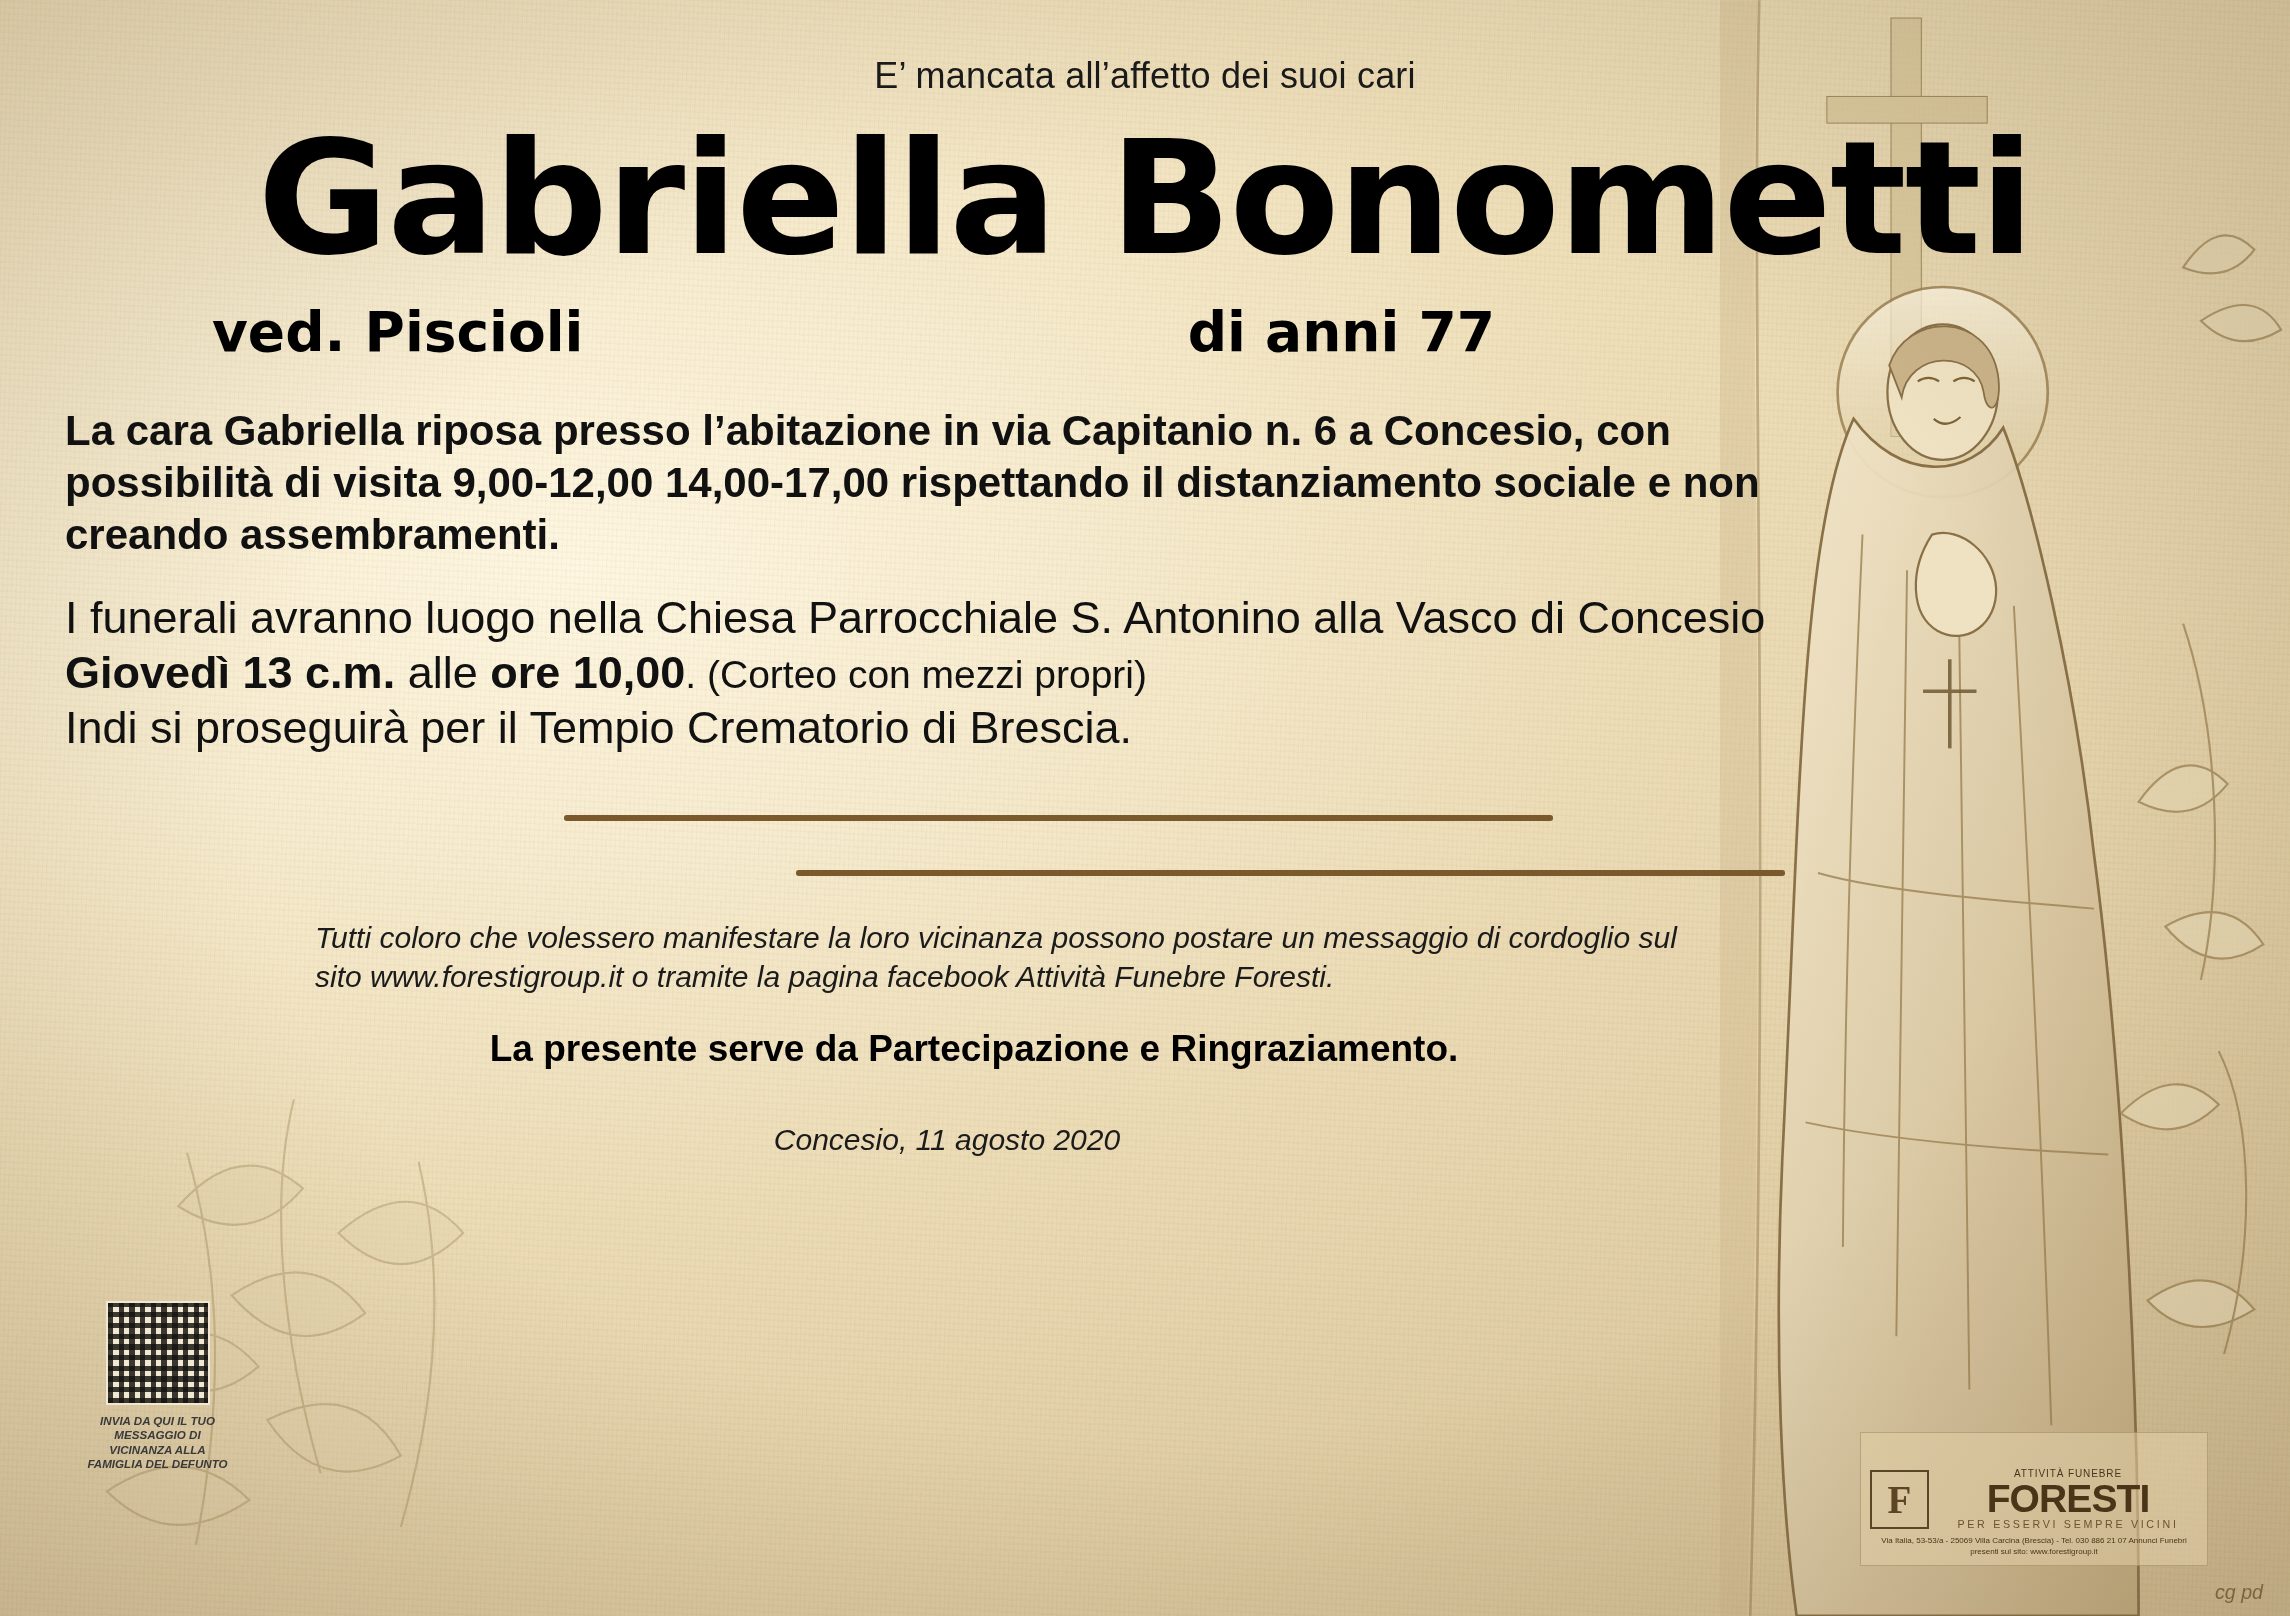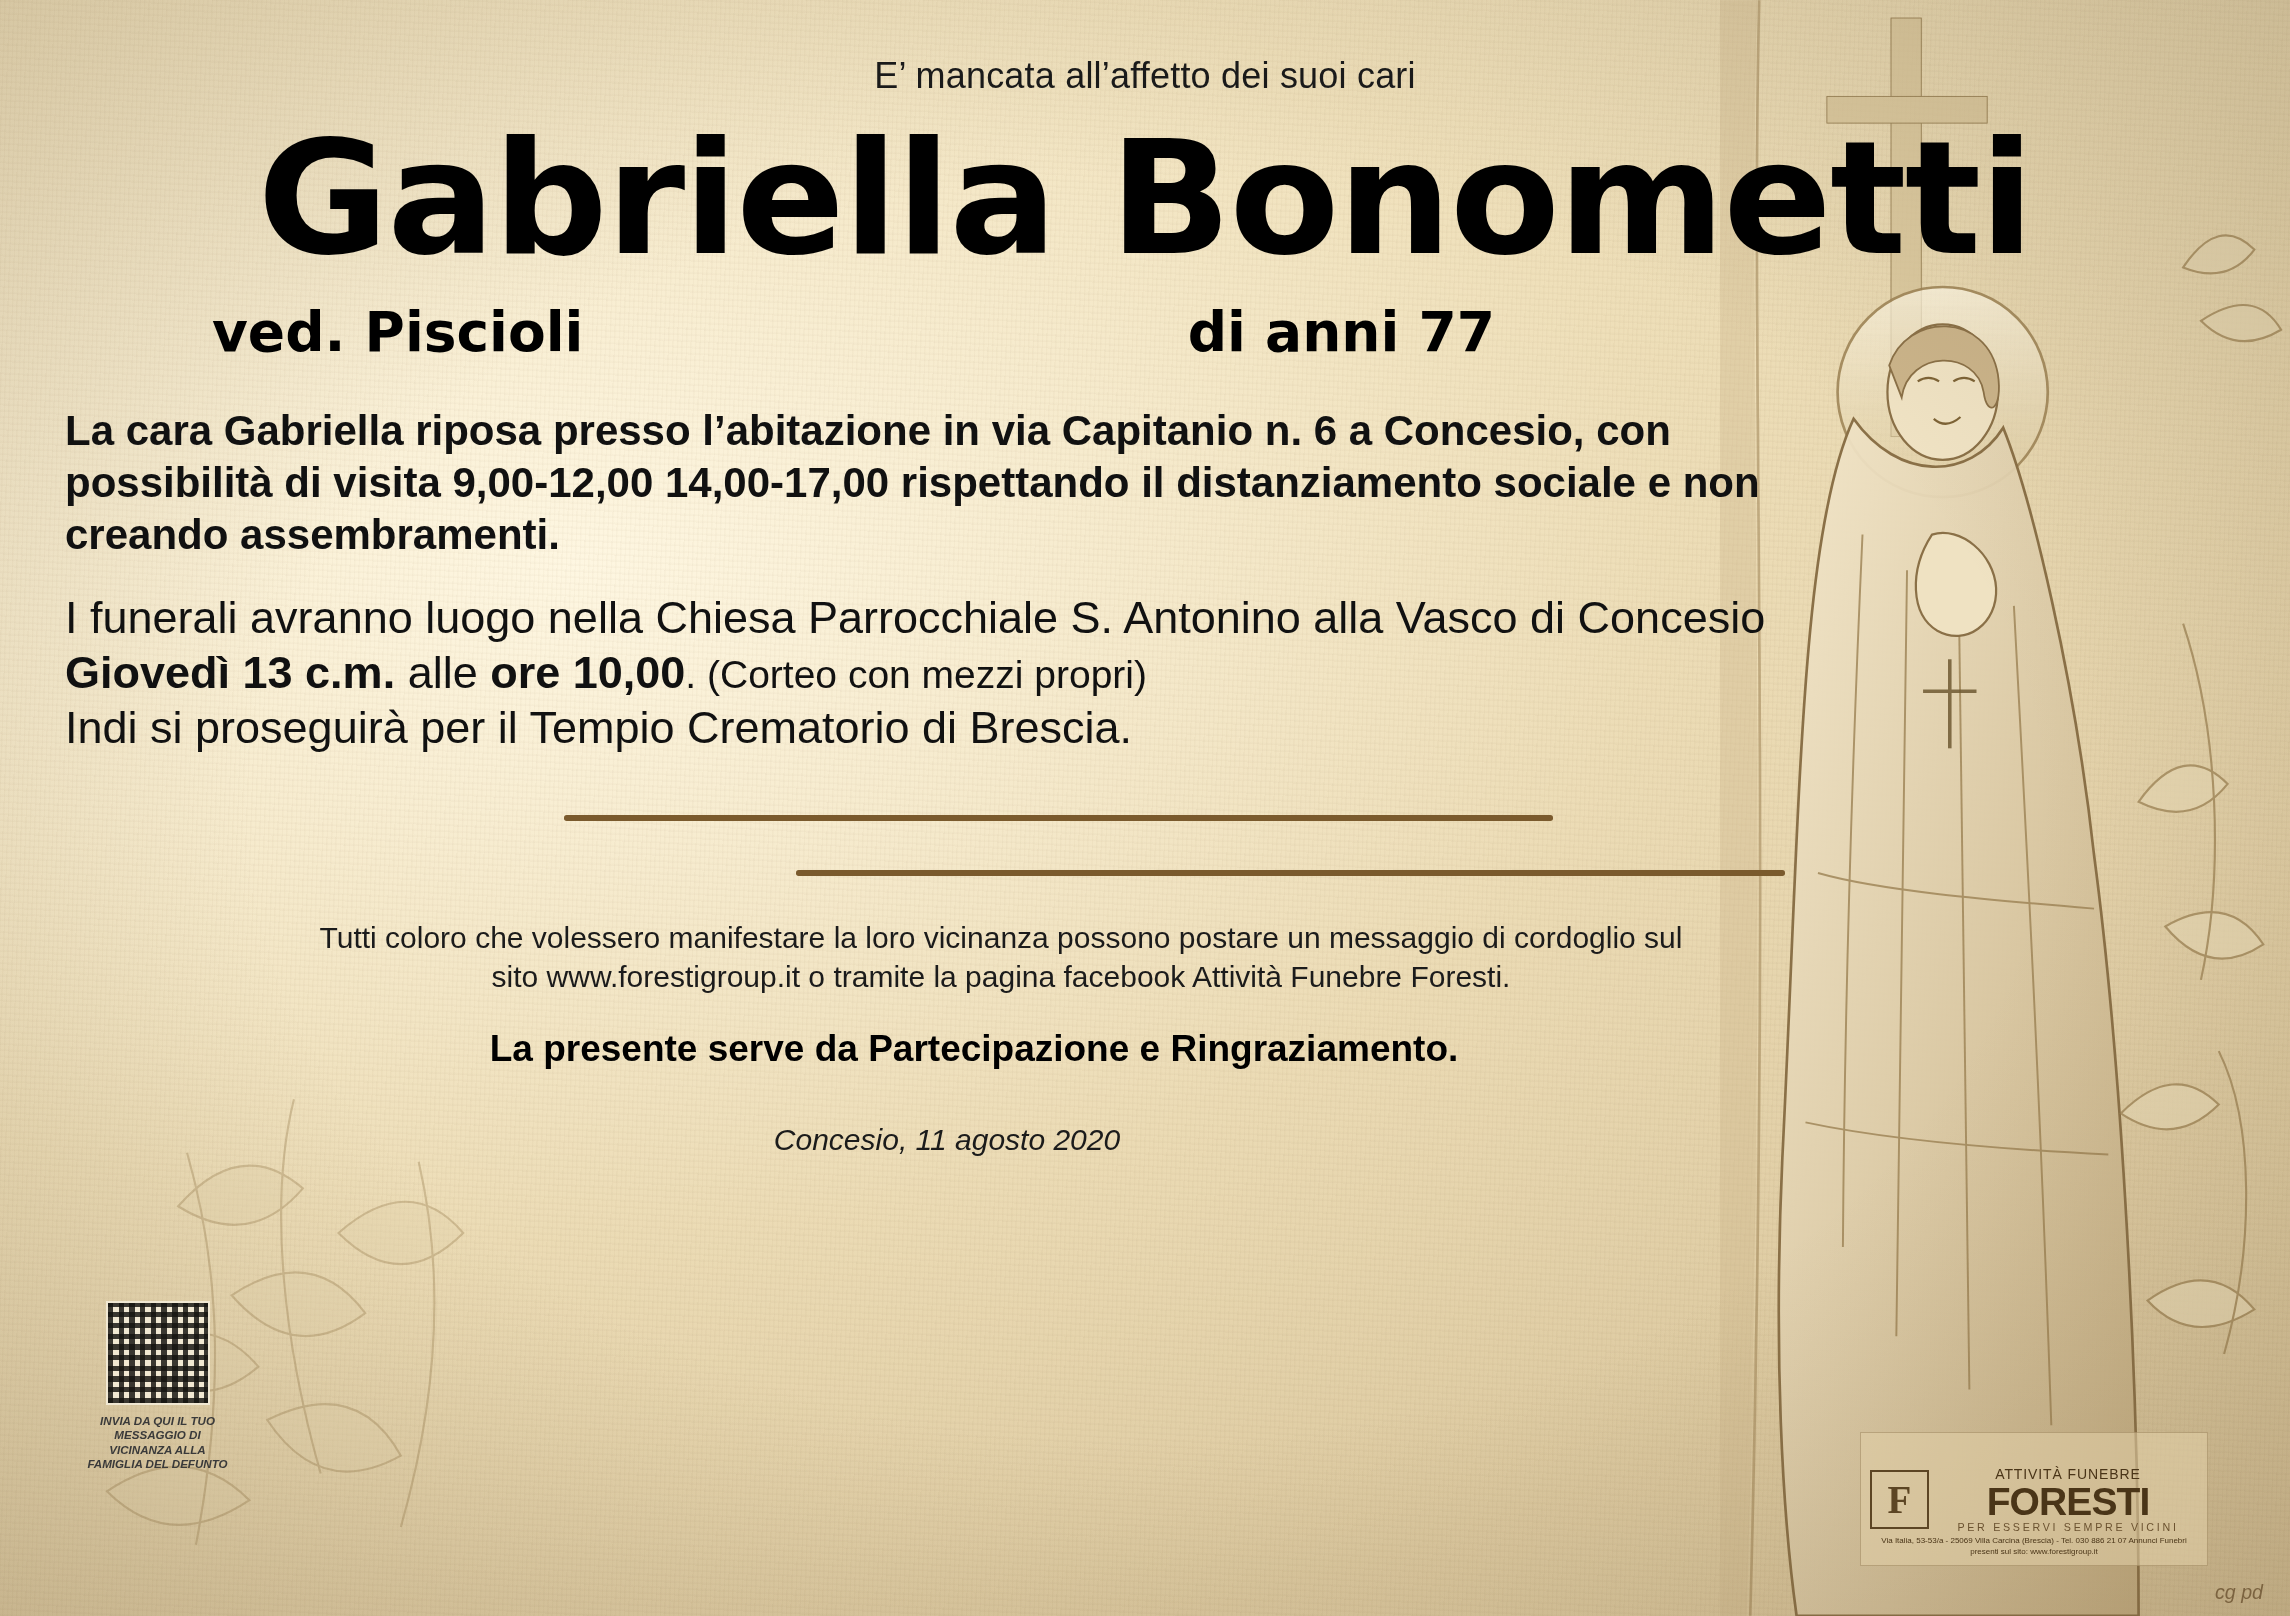--- a/index.html
+++ b/index.html
@@ -126,26 +126,26 @@
   }
   .rule {
     position: absolute;
     height: 6.2px;
     background: #7a5a2d;
     border-radius: 2.7px;
   }
   .rule-a { left: 499px; top: 9px; width: 989px; }
   .rule-b { left: 731px; top: 64px; width: 989px; }
   .footer-note {
-    text-align: center;
     font-size: 30px;
     line-height: 1.3;
     color: #1b1b1b;
     margin-top: 14.3px;
     padding: 0 160px 0 250px;
+    font-style: italic;
   }
   .serve {
     text-align: center;
     font-size: 37px;
     font-weight: bold;
     color: #000;
     margin-top: 32px;
     padding-right: 107px;
     padding-left: 143px;
   }
@@ -211,21 +211,21 @@
     font-size: 39px;
     font-weight: bold;
     display: flex;
     align-items: center;
     justify-content: center;
     margin-right: 9px;
     flex: none;
   }
   .logo-text { flex: 1; }
   .logo-top {
-    font-size: 14px;
+    font-size: 10px;
     color: #4a3518;
     letter-spacing: 0.9px;
     text-align: center;
   }
   .logo-main {
     font-size: 39px;
     font-weight: bold;
     color: #4a3518;
     line-height: 1;
     letter-spacing: -0.9px;

